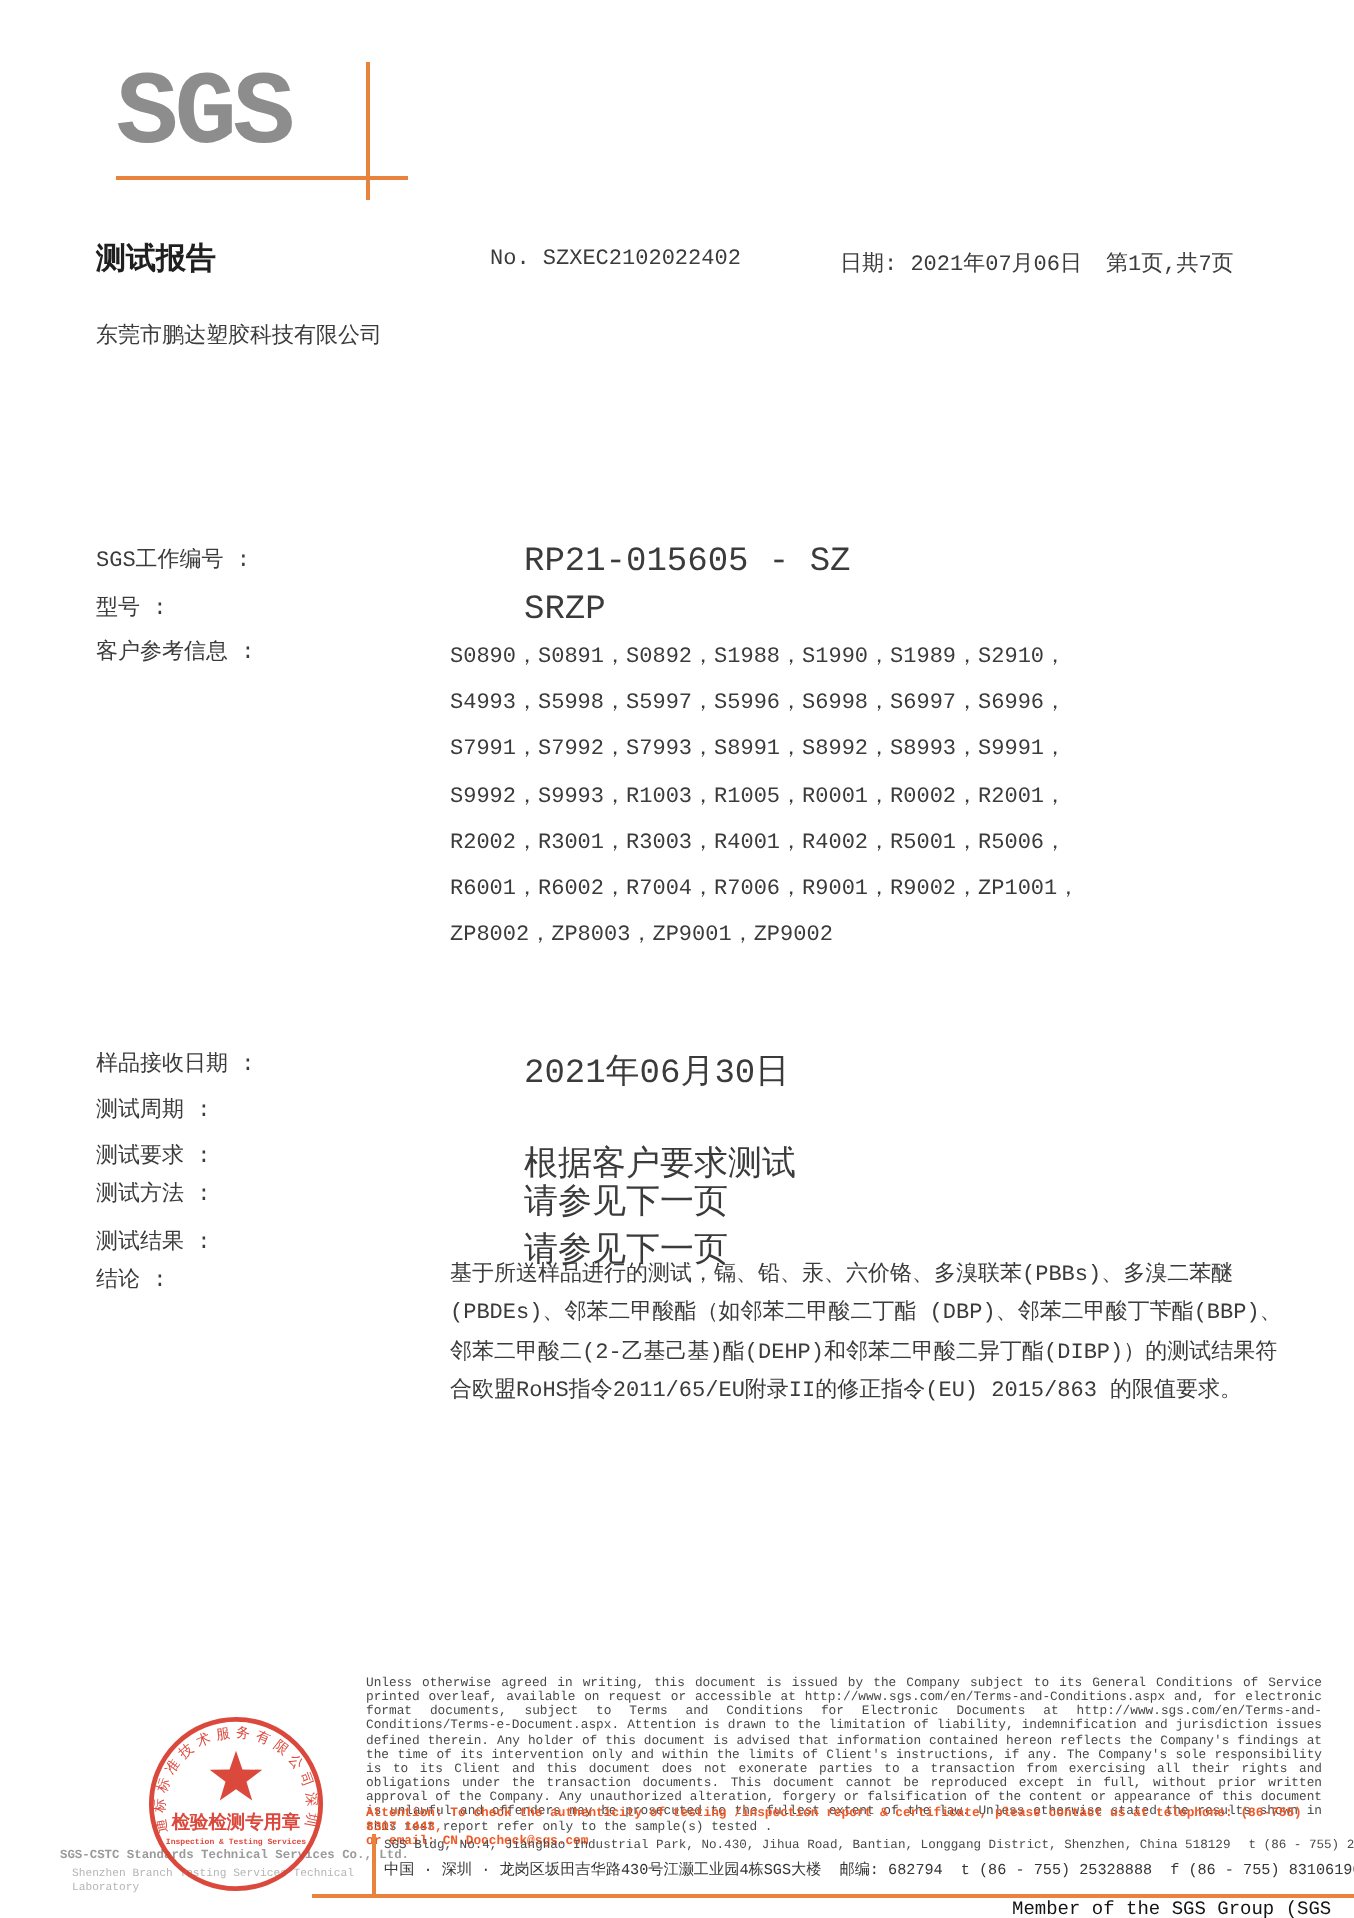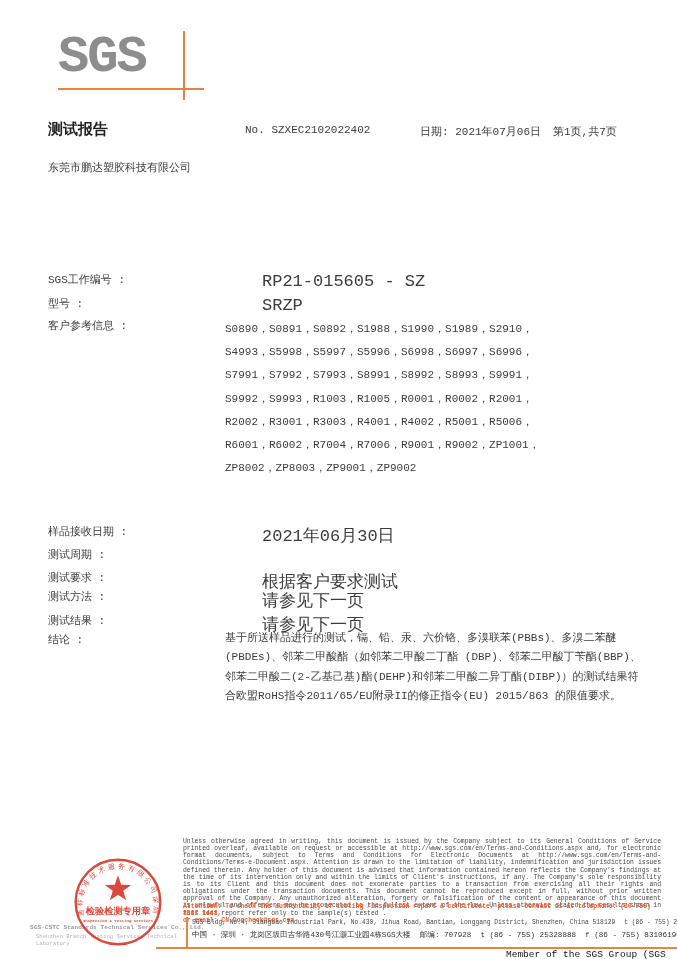--- a/index.html
+++ b/index.html
@@ -105,21 +105,21 @@
 
   <div class="addr-vline"></div>
   <div class="addr-row-en">
     <span>SGS Bldg, No.4, Jianghao Industrial Park, No.430, Jihua Road, Bantian, Longgang District, Shenzhen, China  518129</span>
     <span>t (86 - 755) 25328888</span>
     <span>f (86 - 755) 83106190</span>
     <span>www.sgsgroup.com.cn</span>
   </div>
   <div class="addr-row-cn">
     <span>中国 · 深圳 · 龙岗区坂田吉华路430号江灏工业园4栋SGS大楼</span>
-    <span>邮编: 707928</span>
+    <span>邮编: 682794</span>
     <span>t (86 - 755) 25328888</span>
     <span>f (86 - 755) 83106190</span>
     <span>e sgs.china@sgs.com</span>
   </div>
   <div class="footer-hline"></div>
   <div class="member">Member of the SGS Group (SGS SA)</div>
 
   <div class="stamp-co-1">SGS-CSTC Standards Technical Services Co., Ltd.</div>
   <div class="stamp-co-2">Shenzhen Branch Testing Services Technical Laboratory</div>
 

